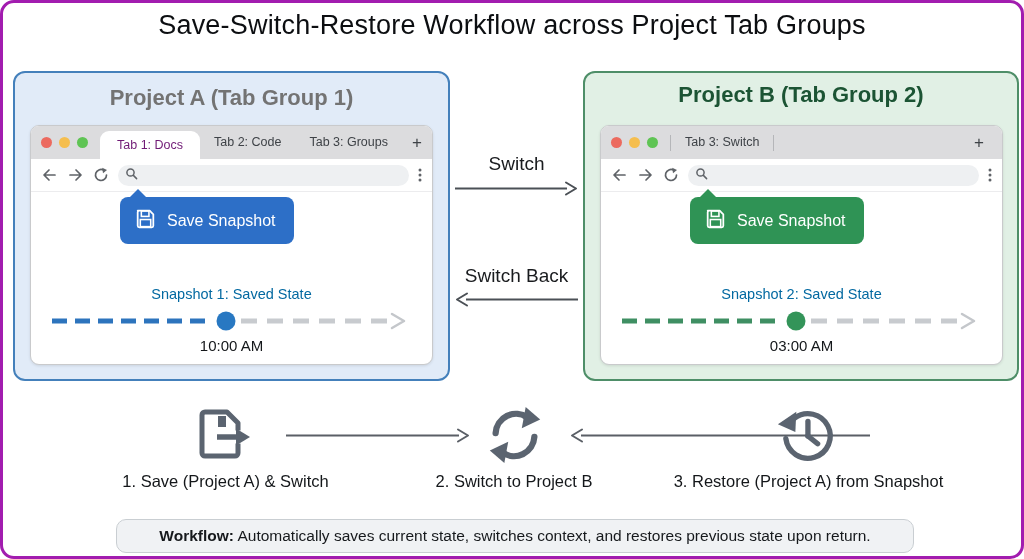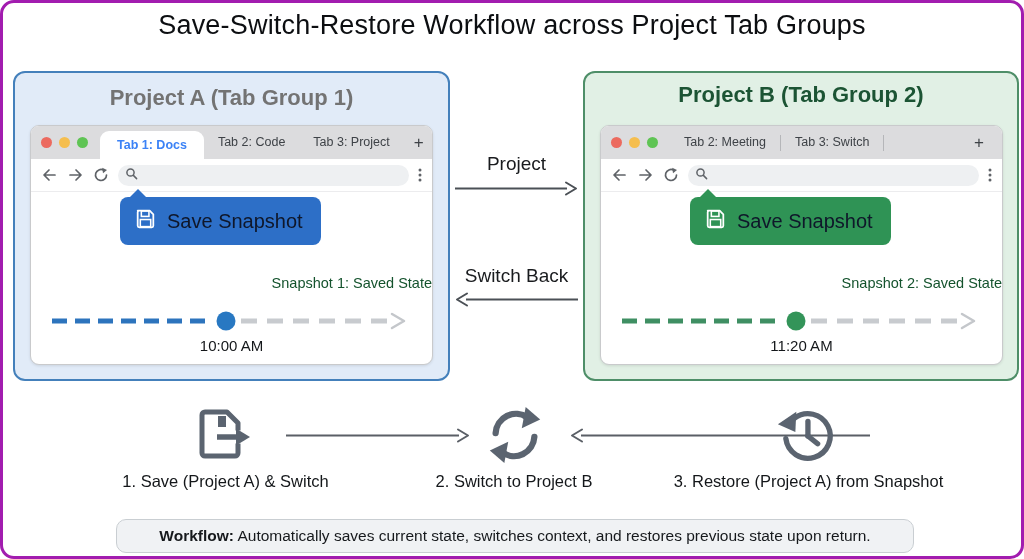--- a/index.html
+++ b/index.html
@@ -17,39 +17,39 @@
 
   
   .browser{position:absolute;left:15px;top:52px;width:401px;height:238px;background:#fff;border:1px solid #c9cacc;border-radius:9px;box-shadow:0 1px 3px rgba(0,0,0,.10);}
   .tabbar{display:flex;align-items:center;height:33px;background:#dcdcde;border-radius:8px 8px 0 0;padding:0 8px 0 10px;box-sizing:border-box;}
   .lights{display:flex;gap:7px;margin-right:12px;}
   .light{width:11px;height:11px;border-radius:50%;}
   .light.red{background:#ec6a5f;}
   .light.yellow{background:#f5be4e;}
   .light.green{background:#5fc454;}
   .tab{font-size:12.5px;color:#3e4247;padding:0 14px;line-height:33px;white-space:nowrap;}
-  .tab.active{background:#fff;border-radius:9px 9px 0 0;height:28px;line-height:28px;align-self:flex-end;color:#3b82f6;font-weight:700;padding:0 17px;}
+  .tab.active{background:#fff;border-radius:9px 9px 0 0;height:28px;line-height:28px;align-self:flex-end;color:#701a75;font-weight:400;padding:0 17px;}
   .sep{width:1px;height:16px;background:#b5b6b9;}
   .newtab{font-size:17px;color:#3e4247;padding:0 10px;margin-left:auto;line-height:33px;}
   .toolbar{display:flex;align-items:center;height:33px;border-bottom:1px solid #ececee;padding:0 10px;gap:9px;box-sizing:border-box;}
   .navicon{display:flex;align-items:center;}
   .addressbar{flex:1;display:flex;align-items:center;height:21px;background:#eef0f2;border-radius:11px;padding:0 7px;gap:4px;}
   .content{position:relative;height:171px;}
 
   
-  .callout{position:absolute;left:89px;top:5px;display:flex;align-items:center;gap:9px;color:#0f172a;font-size:20px;font-weight:500;padding:9px 18px 9px 13px;border-radius:8px;}
+  .callout{position:absolute;left:89px;top:5px;display:flex;align-items:center;gap:9px;color:#ffffff;font-size:16px;font-weight:500;padding:9px 18px 9px 13px;border-radius:8px;}
   .callout.blue{background:#2d6fc7;}
   .callout.green{background:#2f9355;}
   .callout::before{content:"";position:absolute;top:-8px;left:10px;border-left:8px solid transparent;border-right:8px solid transparent;border-bottom:8px solid currentColor;}
   .callout.blue::before{color:#2d6fc7;}
   .callout.green::before{color:#2f9355;}
 
   
   .timeline-block{position:absolute;left:0;bottom:9px;width:100%;text-align:center;}
-  .snapshot-label{font-size:14.5px;color:#14532d;margin-bottom:17px;text-align:right;}
+  .snapshot-label{font-size:14.5px;color:#0369a1;margin-bottom:6px;}
   .timeline-svg{display:block;margin:2px auto 0;}
   .snapshot-time{font-size:15px;color:#14171a;margin-top:3px;}
 
   
   .mid-label{position:absolute;width:133px;left:447px;text-align:center;font-size:19px;color:#191b1e;}
   .mid-arrow{position:absolute;}
 
   
   .step-icon{position:absolute;}
   .step-arrow{position:absolute;}
@@ -72,21 +72,21 @@
     <div class="browser">
       <div class="tabbar">
         <div class="lights">
           <span class="light red"></span>
           <span class="light yellow"></span>
           <span class="light green"></span>
         </div>
         <div class="tab active">Tab 1: Docs</div>
         <div class="tab">Tab 2: Code</div>
         <div class="sep"></div>
-        <div class="tab">Tab 3: Project</div>
+        <div class="tab">Tab 3: Groups</div>
         <div class="sep"></div>
         <div class="newtab">+</div>
       </div>
       <div class="toolbar">
         <span class="navicon">
           <svg width="17" height="16" viewBox="0 0 17 16">
               <path d="M14,8 H4 M8,3 L3,8 L8,13" fill="none" stroke="#5f6368" stroke-width="1.7" stroke-linecap="round" stroke-linejoin="round"></path>
             </svg>
         </span>
         <span class="navicon">
@@ -144,21 +144,20 @@
   <div class="panel green">
     <div class="panel-title">Project B (Tab Group 2)</div>
 
     <div class="browser">
       <div class="tabbar">
         <div class="lights">
           <span class="light red"></span>
           <span class="light yellow"></span>
           <span class="light green"></span>
         </div>
-        <div class="tab">Tab 2: Meeting</div>
         <div class="sep"></div>
         <div class="tab">Tab 3: Switch</div>
         <div class="sep"></div>
         <div class="newtab">+</div>
       </div>
       <div class="toolbar">
         <span class="navicon">
           <svg width="17" height="16" viewBox="0 0 17 16">
               <path d="M14,8 H4 M8,3 L3,8 L8,13" fill="none" stroke="#5f6368" stroke-width="1.7" stroke-linecap="round" stroke-linejoin="round"></path>
             </svg>
@@ -202,27 +201,27 @@
           <span>Save Snapshot</span>
         </div>
         <div class="timeline-block">
           <div class="snapshot-label">Snapshot 2: Saved State</div>
           <svg class="timeline-svg" width="364" height="26" viewBox="0 0 364 26">
             <line x1="2" y1="13" x2="163" y2="13" stroke="#3f8f63" stroke-width="5" stroke-dasharray="15 8"></line>
             <circle cx="176" cy="13" r="9.5" fill="#339459"></circle>
             <line x1="191" y1="13" x2="341" y2="13" stroke="#c8cbcf" stroke-width="5" stroke-dasharray="16 10"></line>
             <path d="M342,6 L354,13 L342,20" fill="none" stroke="#c4c7cb" stroke-width="2.5" stroke-linecap="round" stroke-linejoin="round"></path>
           </svg>
-          <div class="snapshot-time">11:20 AM</div>
+          <div class="snapshot-time">03:00 AM</div>
         </div>
       </div>
     </div>
   </div>
 
-  <div class="mid-label" style="top:150px;">Project</div>
+  <div class="mid-label" style="top:150px;">Switch</div>
   <svg class="mid-arrow" style="left:451px;top:177px;" width="125" height="17" viewBox="0 0 125 17">
     <line x1="1" y1="8.5" x2="113" y2="8.5" stroke="#4b5056" stroke-width="2"></line>
     <path d="M112,2.5 L122,8.5 L112,14.5" fill="none" stroke="#4b5056" stroke-width="2" stroke-linecap="round" stroke-linejoin="round"></path>
   </svg>
 
   <div class="mid-label" style="top:262px;">Switch Back</div>
   <svg class="mid-arrow" style="left:451px;top:288px;" width="125" height="17" viewBox="0 0 125 17">
     <line x1="12" y1="8.5" x2="124" y2="8.5" stroke="#4b5056" stroke-width="2"></line>
     <path d="M13,2.5 L3,8.5 L13,14.5" fill="none" stroke="#4b5056" stroke-width="2" stroke-linecap="round" stroke-linejoin="round"></path>
   </svg>

